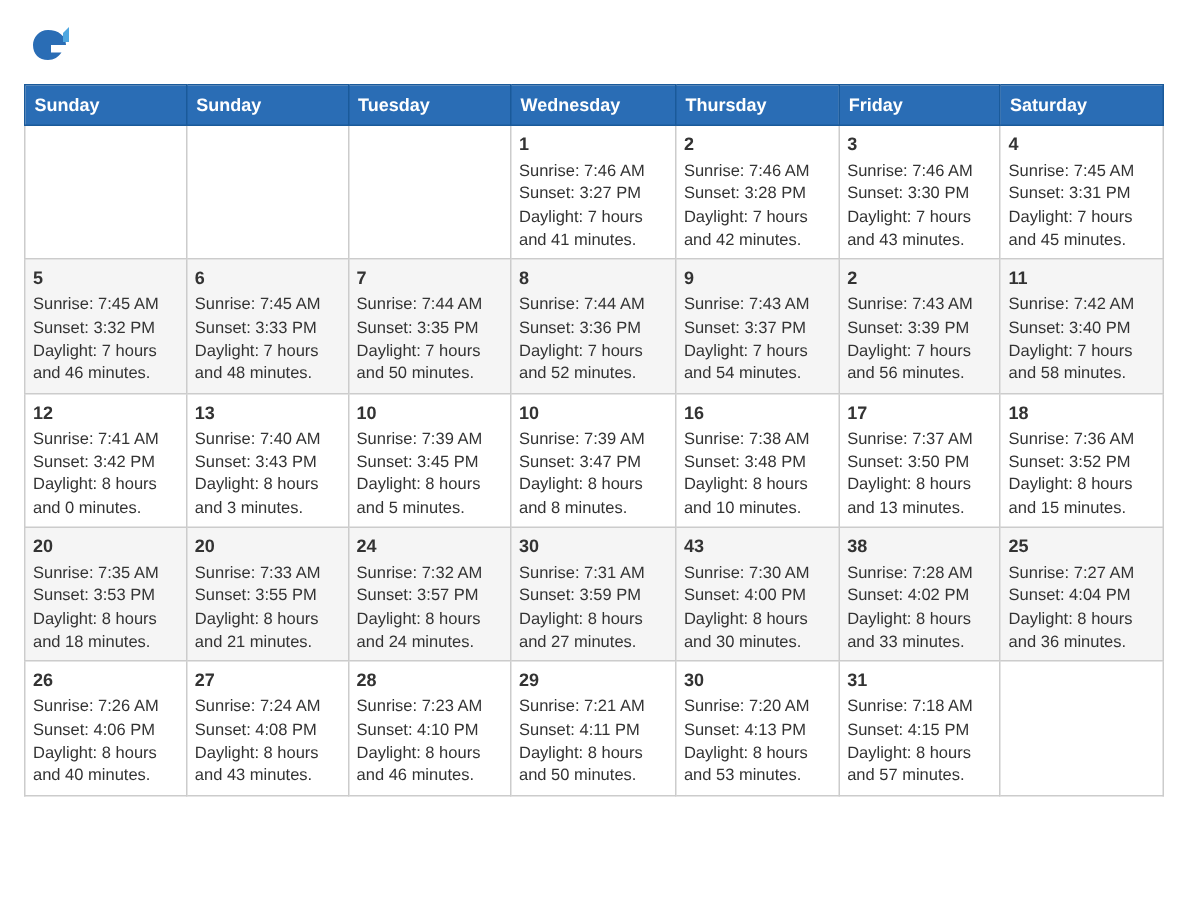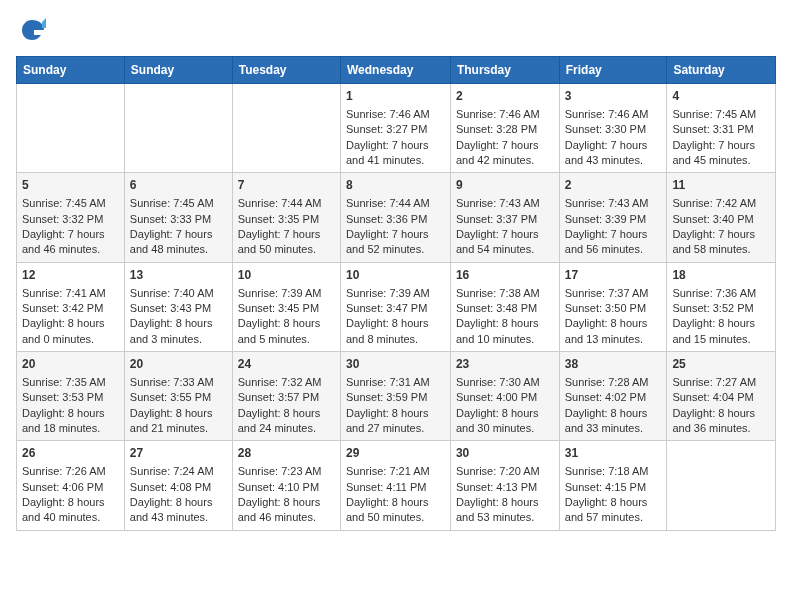--- a/index.html
+++ b/index.html
@@ -216,21 +216,21 @@
         </td>
         <td>
           <div class="day-number">24</div>
           <div class="day-info">Sunrise: 7:32 AM<br>Sunset: 3:57 PM<br>Daylight: 8 hours and 24 minutes.</div>
         </td>
         <td>
           <div class="day-number">30</div>
           <div class="day-info">Sunrise: 7:31 AM<br>Sunset: 3:59 PM<br>Daylight: 8 hours and 27 minutes.</div>
         </td>
         <td>
-          <div class="day-number">23</div>
+          <div class="day-number">43</div>
           <div class="day-info">Sunrise: 7:30 AM<br>Sunset: 4:00 PM<br>Daylight: 8 hours and 30 minutes.</div>
         </td>
         <td>
           <div class="day-number">38</div>
           <div class="day-info">Sunrise: 7:28 AM<br>Sunset: 4:02 PM<br>Daylight: 8 hours and 33 minutes.</div>
         </td>
         <td>
           <div class="day-number">25</div>
           <div class="day-info">Sunrise: 7:27 AM<br>Sunset: 4:04 PM<br>Daylight: 8 hours and 36 minutes.</div>
         </td>

